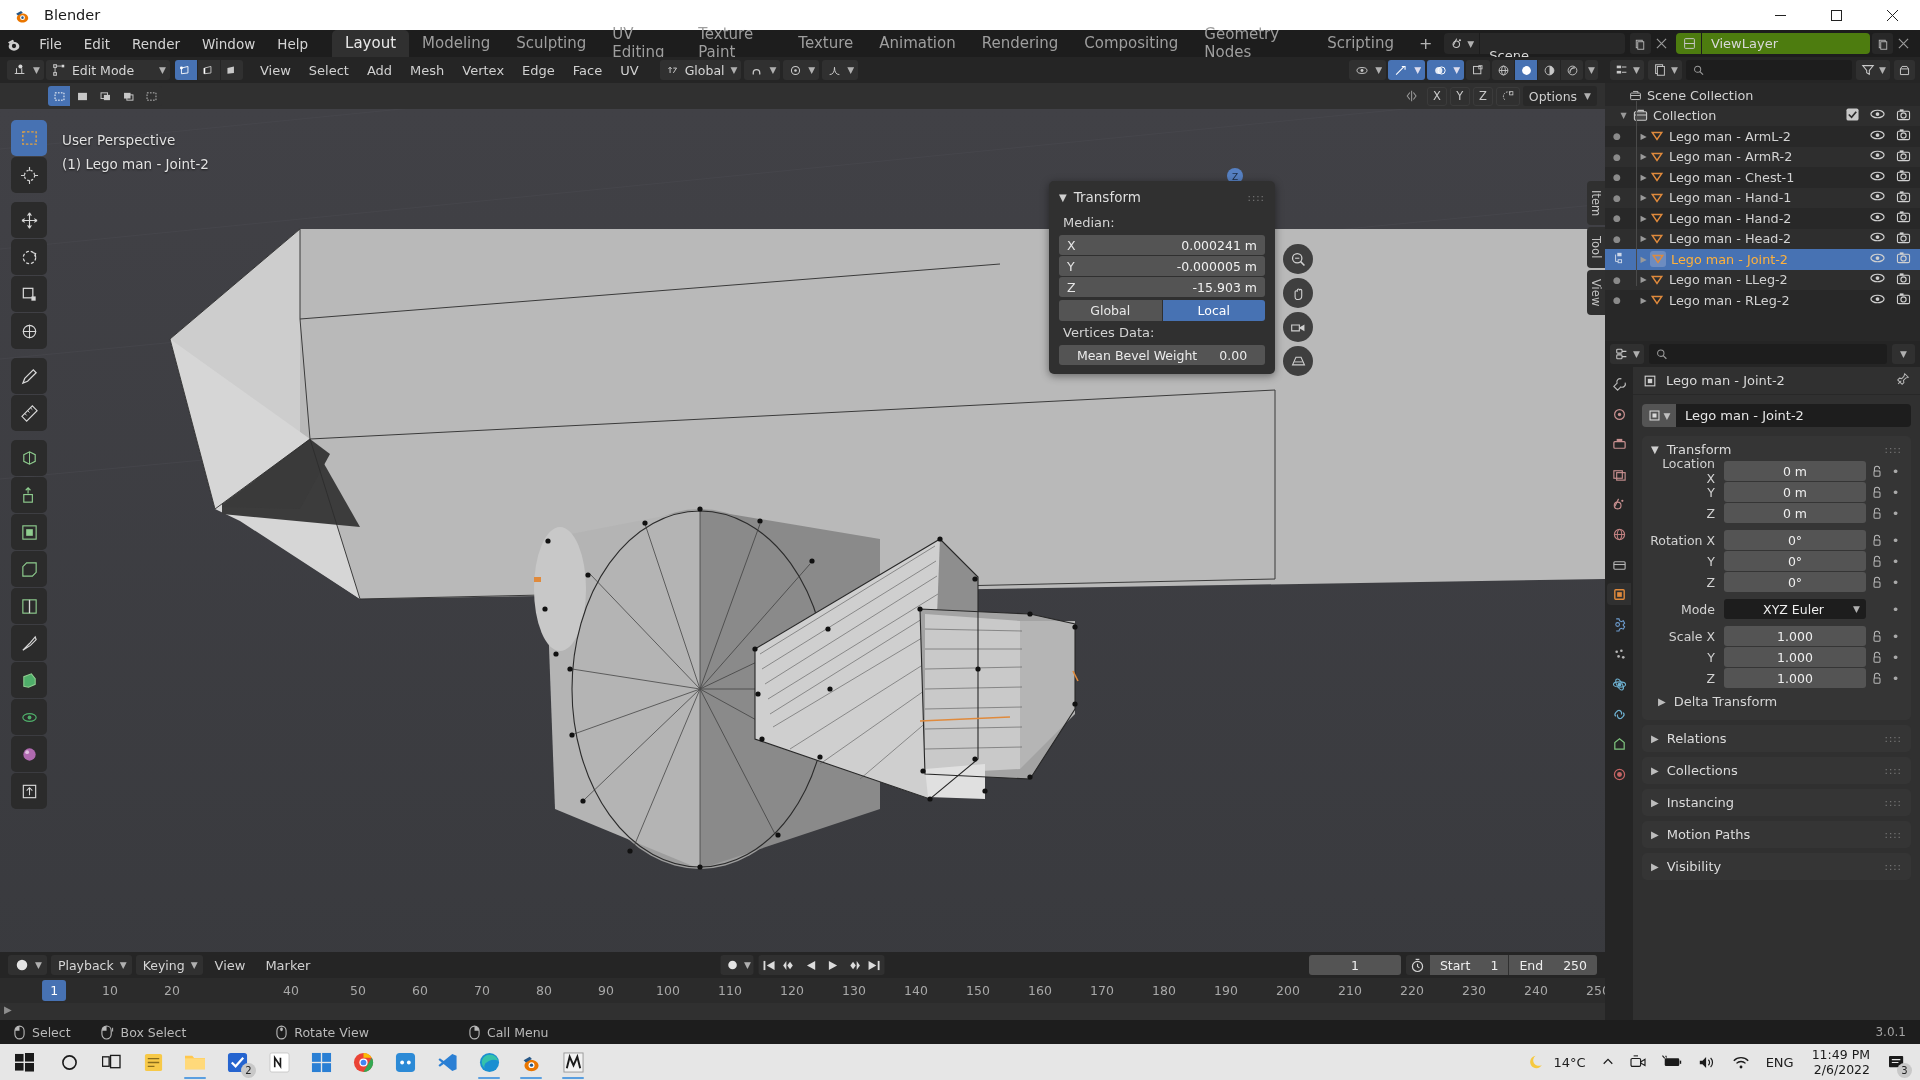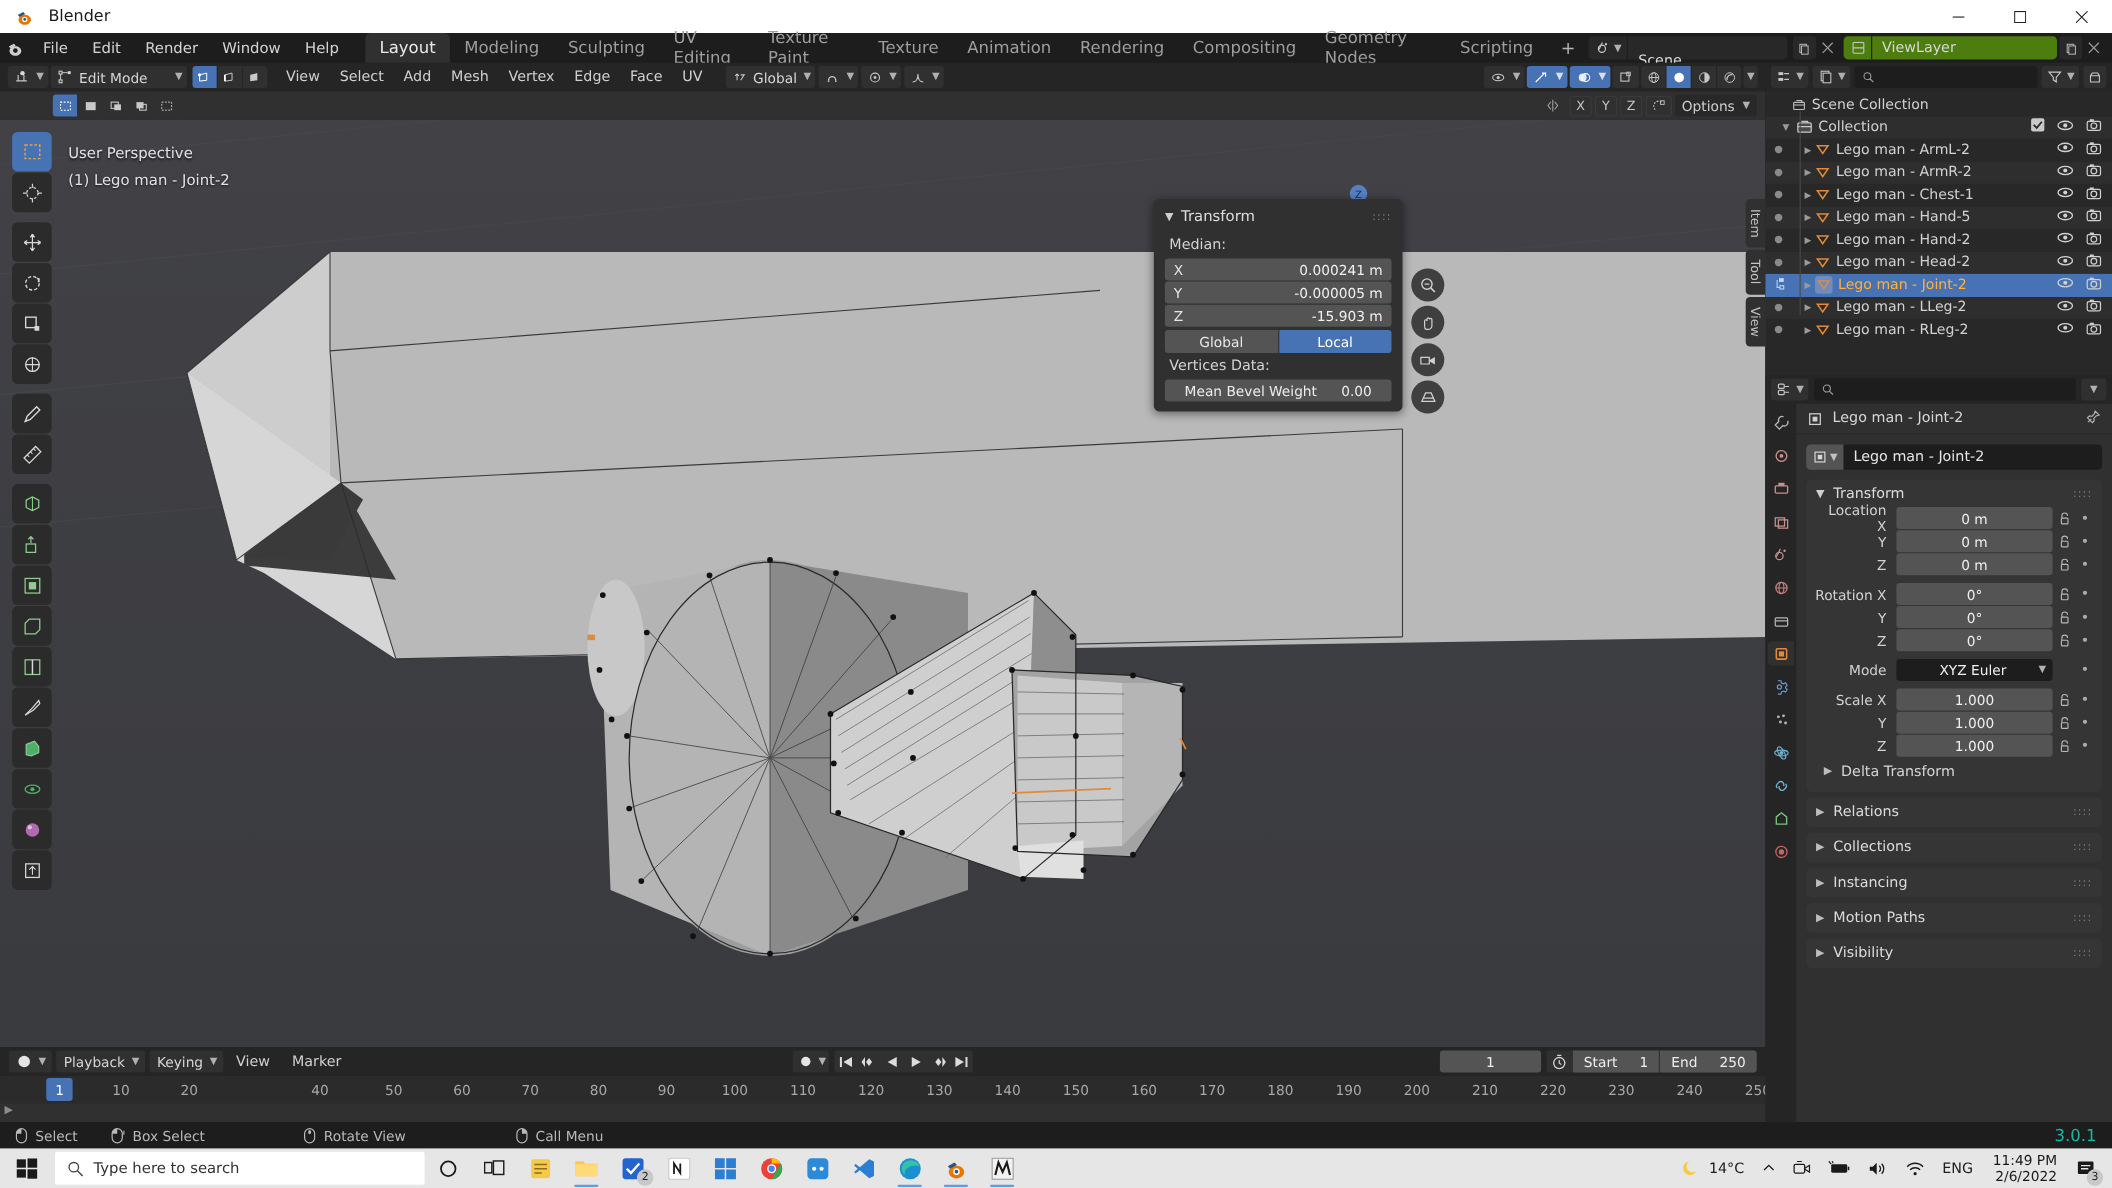--- a/index.html
+++ b/index.html
@@ -173,21 +173,21 @@
   .prop-value { flex: 1; height: 20px; background: #545454; border-radius: 3px; display: flex; align-items: center; justify-content: center; font-size: 12.5px; color: #efefef; }
   .prop-value.dark { background: #1d1d1d; justify-content: space-between; padding: 0 6px 0 10px; }
   .prop-lock { width: 22px; display: flex; align-items: center; justify-content: center; color: #b8b8b8; }
   .prop-dot { width: 15px; display: flex; align-items: center; justify-content: center; color: #aaa; font-size: 13px; }
   .sub-panel { display: flex; align-items: center; gap: 8px; padding: 5px 9px 3px 16px; font-size: 13px; color: #d6d6d6; }
   .closed-panel { background: #353535; margin: 5px 9px 0 9px; border-radius: 5px; display: flex; align-items: center; gap: 8px; padding: 6px 9px; font-size: 13px; color: #dcdcdc; }
 
   
   .statusbar { position: absolute; left: 0; top: 1020px; width: 1920px; height: 24px; background: #1d1d1d; display: flex; align-items: center; gap: 0px; }
   .sb-item { display: flex; align-items: center; gap: 7px; font-size: 12.5px; color: #b9b9b9; }
-  .sb-ver { margin-left: auto; padding-right: 14px; font-size: 15px; color: #14b8a6; }
+  .sb-ver { margin-left: auto; padding-right: 14px; font-size: 12px; color: #a3a3a3; }
 
   
   .taskbar { position: absolute; left: 0; top: 1044px; width: 1920px; height: 36px; background: #e6e6e6; display: flex; align-items: center; }
   .tb-start { width: 48px; height: 36px; display: flex; align-items: center; justify-content: center; }
   .tb-search { width: 336px; height: 30px; background: #fff; border-radius: 2px; display: flex; align-items: center; gap: 9px; padding-left: 11px; margin-left: 2px; font-size: 13.5px; color: #333; }
   .tb-icon { width: 42px; height: 36px; display: flex; align-items: center; justify-content: center; position: relative; }
   .tb-icon.running::after { content: ''; position: absolute; bottom: 1px; left: 10px; width: 22px; height: 2.5px; background: #5a9fe0; border-radius: 2px; }
   .tb-tray { margin-left: auto; display: flex; align-items: center; gap: 0px; padding-right: 6px; }
   .tray-item { display: flex; align-items: center; justify-content: center; padding: 0 8px; height: 36px; color: #202020; font-size: 13px; }
   .tray-clock { display: flex; flex-direction: column; align-items: flex-end; justify-content: center; line-height: 15px; font-size: 12.5px; color: #1a1a1a; padding: 0 10px; }
@@ -1093,21 +1093,21 @@
           </span>
         </div>
         <div class="ol-row alt">
           <span class="ol-disc">●</span>
           <span class="ol-arrow" style="margin-left: 32px;">▶</span>
           <span style="display: flex; align-items: center;">
             <svg width="14" height="14" viewBox="0 0 16 16">
               <path d="M2.5 4 L13.5 4 L8 12 Z" fill="none" stroke="#e08a3c" stroke-width="1.6"></path>
             </svg>
           </span>
-          <span class="ol-name">Lego man - Hand-5</span>
+          <span class="ol-name">Lego man - Hand-1</span>
           <span class="ol-rowicons">
             <span><svg width="15" height="12" viewBox="0 0 16 12">
                 <ellipse cx="8" cy="6" rx="7" ry="4" fill="none" stroke="#d0d0d0" stroke-width="1.3"></ellipse>
                 <circle cx="8" cy="6" r="2" fill="#d0d0d0"></circle>
               </svg></span>
             <span><svg width="15" height="13" viewBox="0 0 16 14">
                 <rect x="1.5" y="3.5" width="13" height="9" rx="1.5" fill="none" stroke="#d0d0d0" stroke-width="1.2"></rect>
                 <circle cx="8" cy="8" r="2.8" fill="none" stroke="#d0d0d0" stroke-width="1.2"></circle>
                 <rect x="4" y="1.5" width="4" height="2" fill="#d0d0d0"></rect>
               </svg></span>
@@ -1561,27 +1561,20 @@
 
   <div class="taskbar">
     <div class="tb-start">
       <svg width="19" height="19" viewBox="0 0 20 20">
           <rect x="0" y="1" width="9" height="8" fill="#1a1a1a"></rect>
           <rect x="10.5" y="0" width="9.5" height="9" fill="#1a1a1a"></rect>
           <rect x="0" y="10.5" width="9" height="8" fill="#1a1a1a"></rect>
           <rect x="10.5" y="10.5" width="9.5" height="9" fill="#1a1a1a"></rect>
         </svg>
     </div>
-    <div class="tb-search">
-      <svg width="15" height="15" viewBox="0 0 16 16">
-          <circle cx="6.5" cy="6.5" r="4.6" fill="none" stroke="#444" stroke-width="1.3"></circle>
-          <path d="M10 10 L15 15" stroke="#444" stroke-width="1.4"></path>
-        </svg>
-      <span>Type here to search</span>
-    </div>
     <div class="tb-icon">
       <svg width="17" height="17" viewBox="0 0 18 18">
           <circle cx="9" cy="9" r="7" fill="none" stroke="#1a1a1a" stroke-width="1.7"></circle>
         </svg>
     </div>
     <div class="tb-icon">
       <svg width="19" height="17" viewBox="0 0 20 18">
           <rect x="0.5" y="3" width="7" height="10" fill="none" stroke="#1a1a1a" stroke-width="1.4"></rect>
           <rect x="9" y="1.5" width="10" height="13" fill="none" stroke="#1a1a1a" stroke-width="1.4"></rect>
         </svg>

